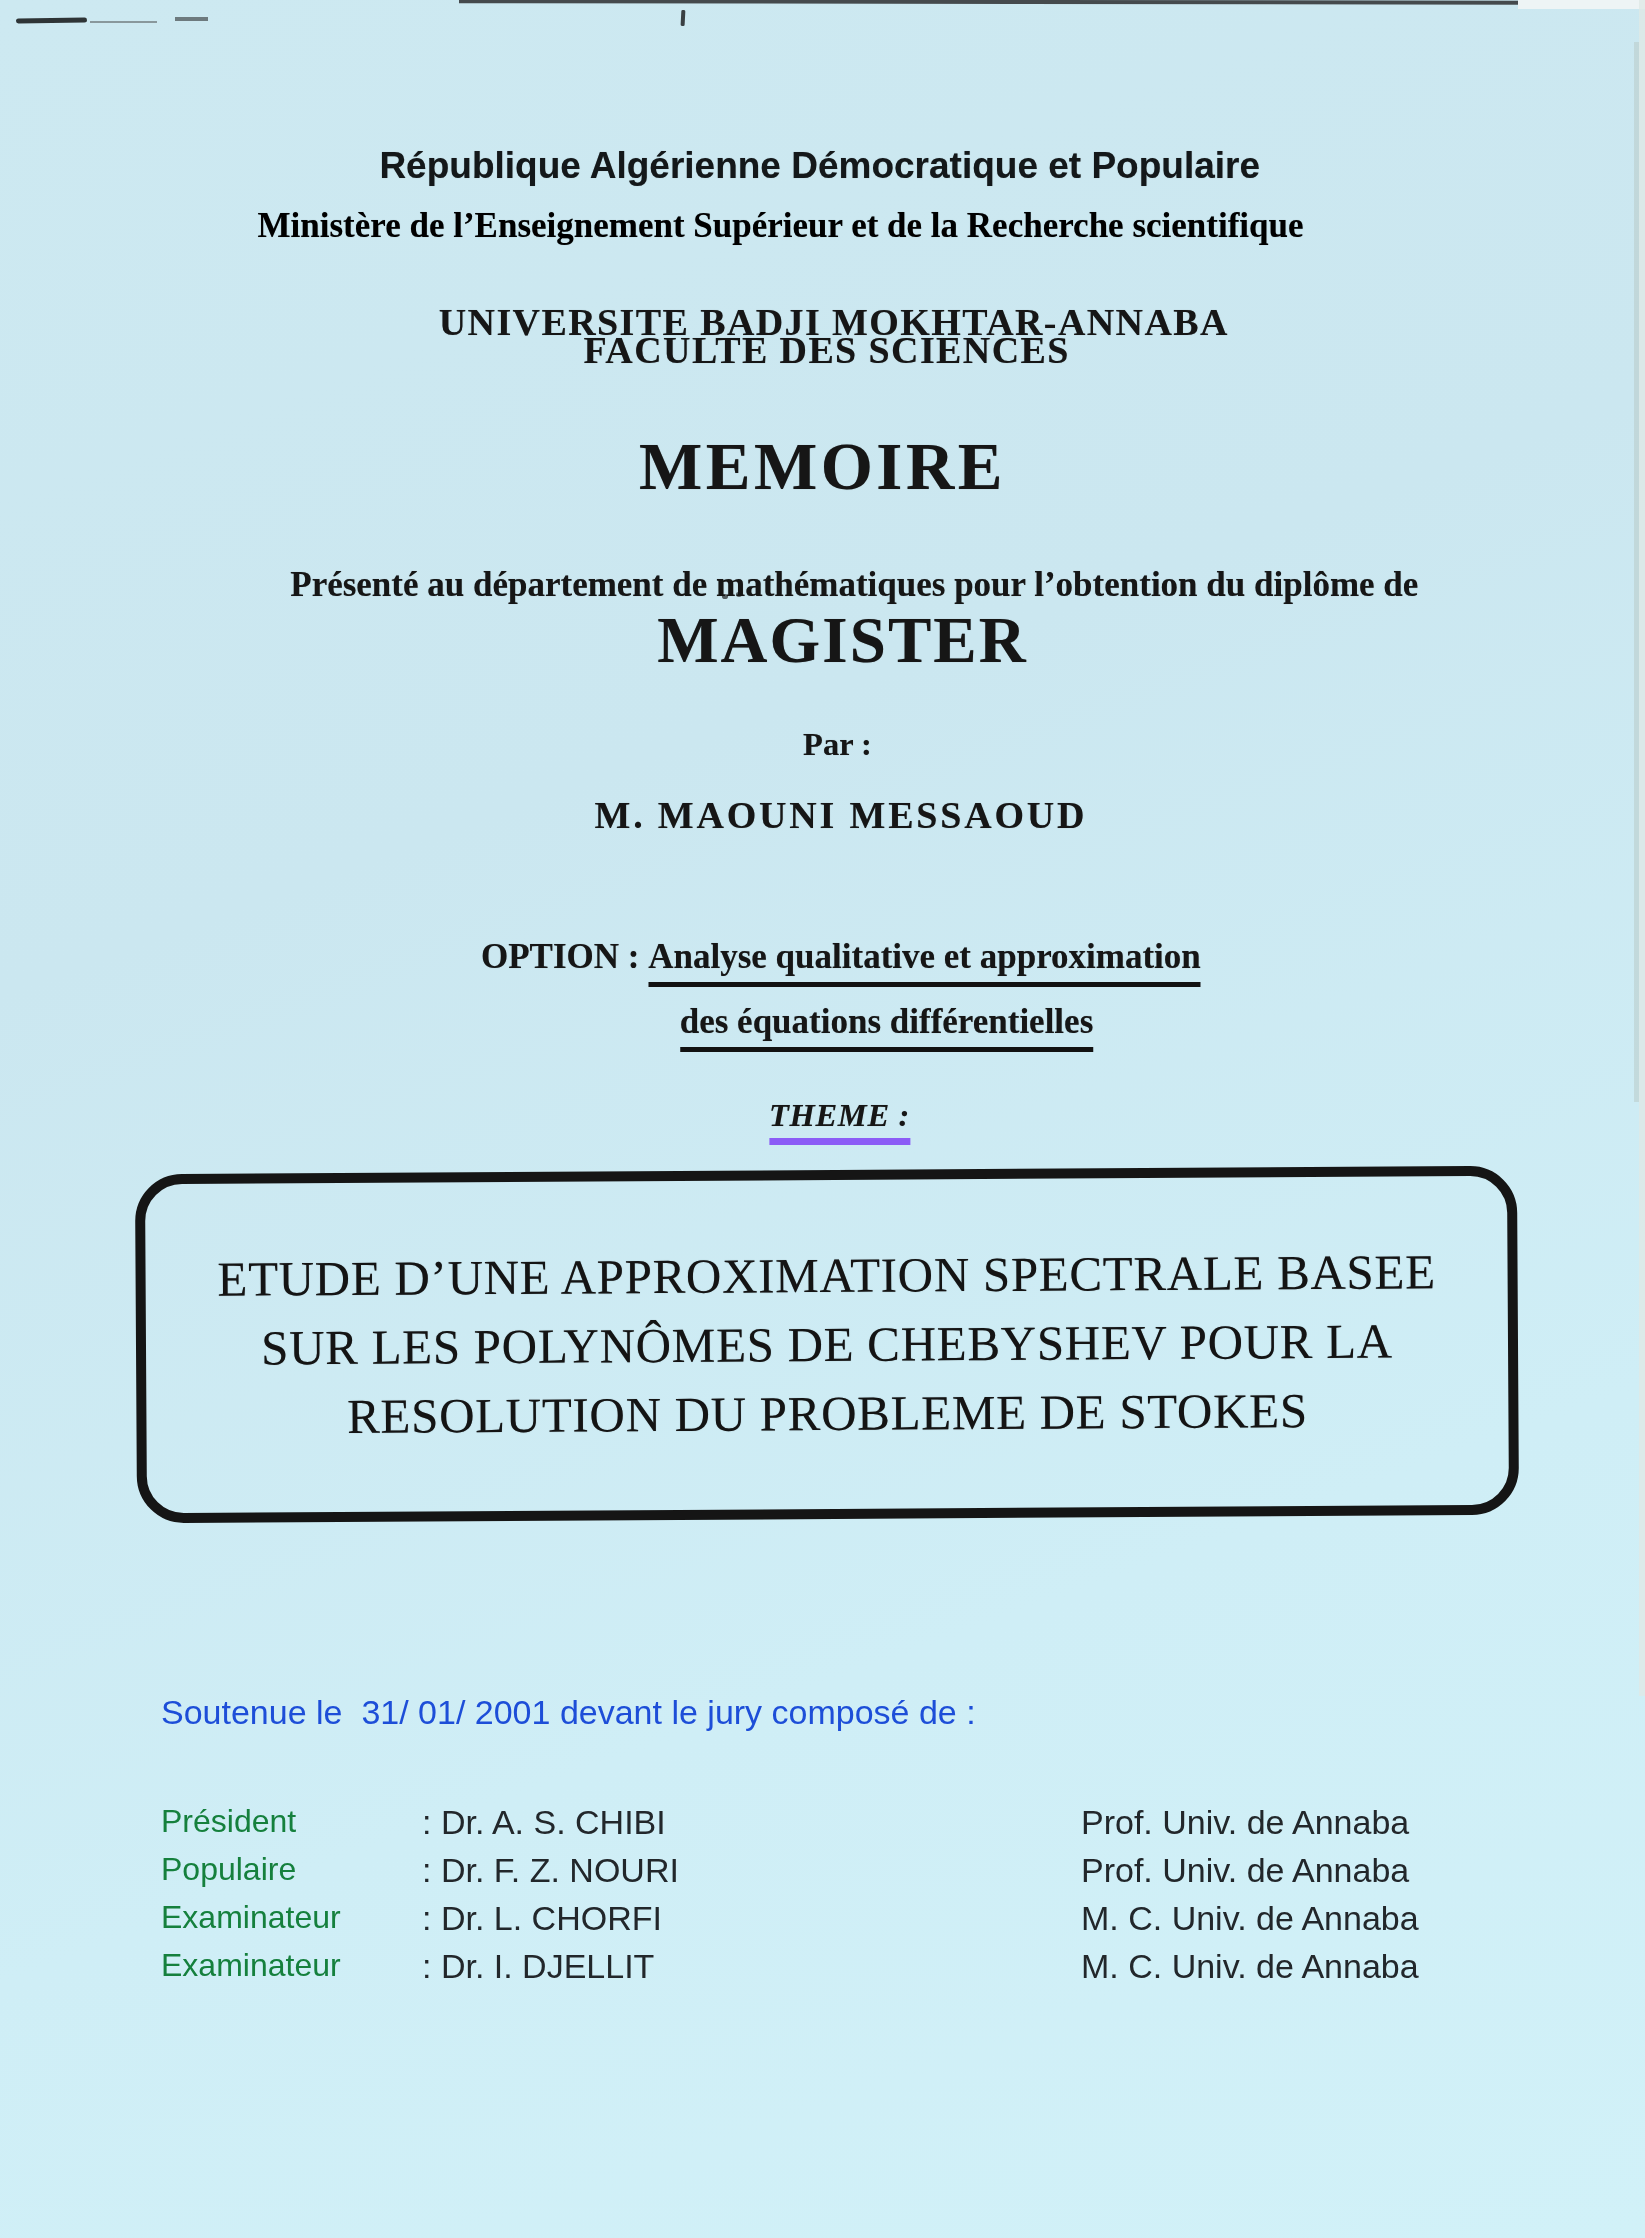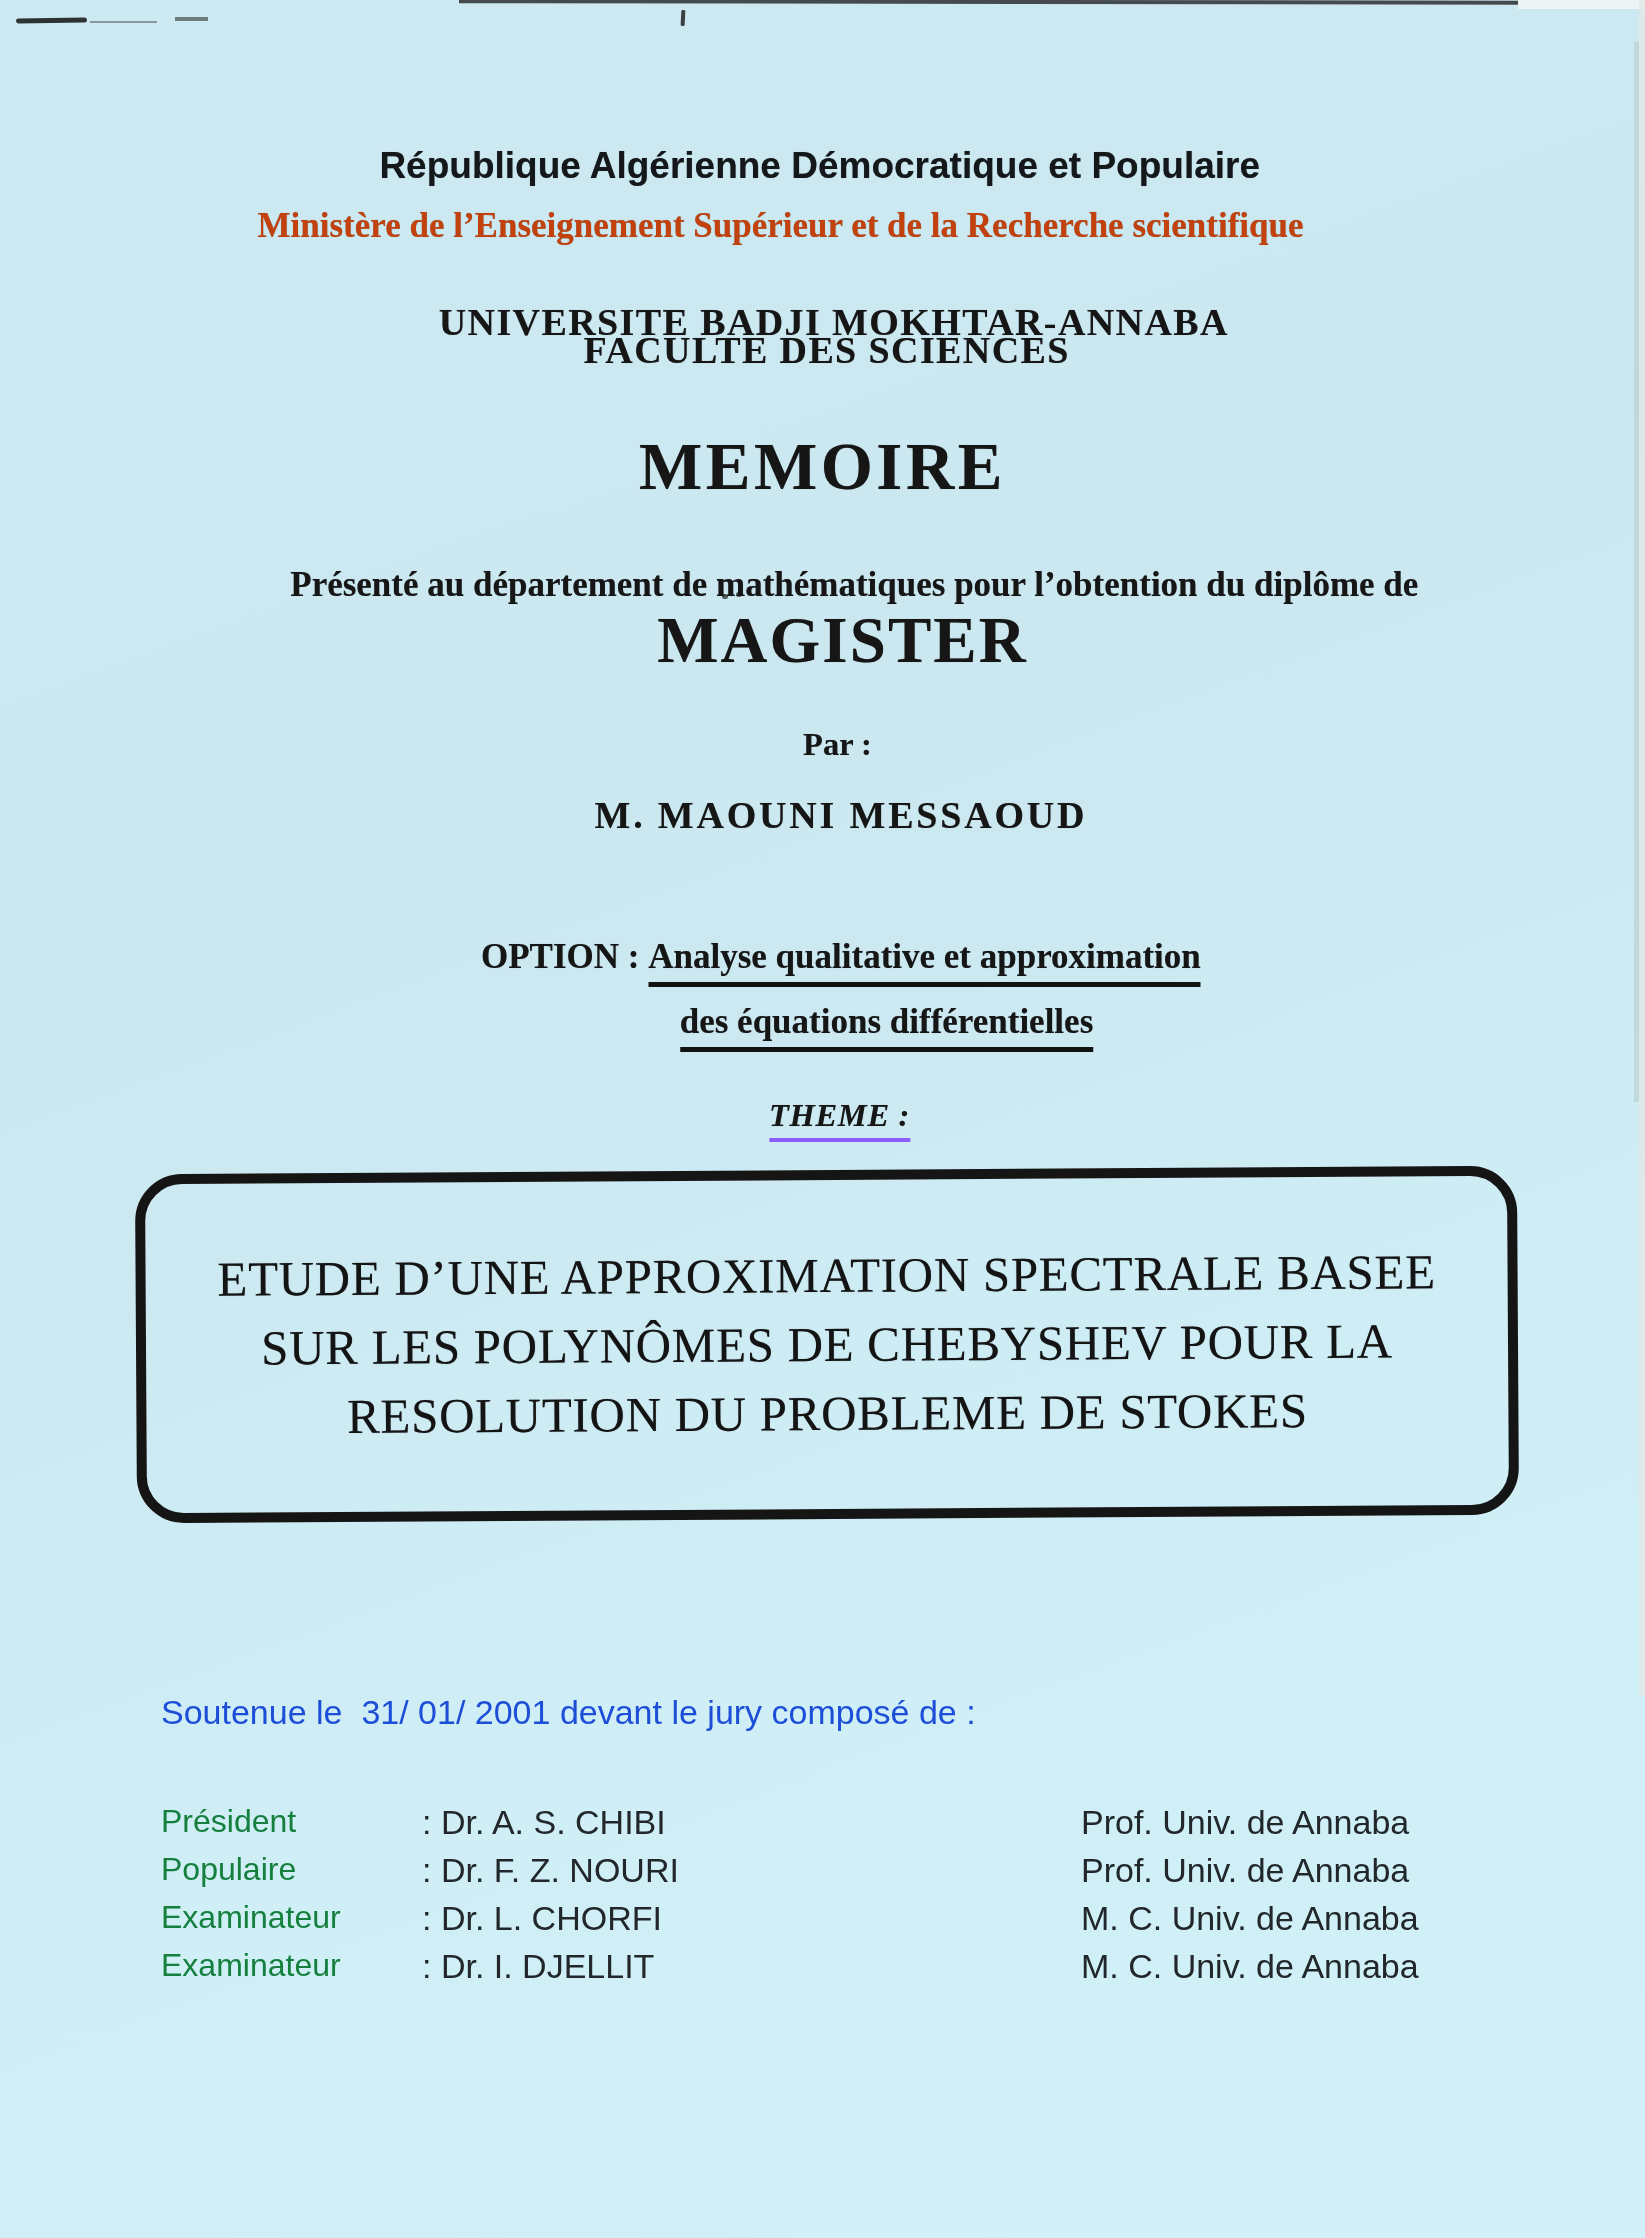--- a/index.html
+++ b/index.html
@@ -9,34 +9,34 @@
     font-family:"Liberation Serif",serif;color:#161616;
   }
   .abs{position:absolute;white-space:nowrap;}
   .ctr{left:50%;transform:translateX(calc(-50% + var(--dx,0px)));text-align:center;}
   .sans{font-family:"Liberation Sans",sans-serif;}
   .serif{font-family:"Liberation Serif",serif;}
   .b{font-weight:bold;}
   .soft{text-shadow:0 0 0.7px rgba(25,30,32,.45);}
 
   .republic{--dx:-2.8px;top:145px;font-size:37px;letter-spacing:0px;color:#14181a;}
-  .ministry{--dx:-42px;top:206px;font-size:35px;color:#c2410c;}
+  .ministry{--dx:-42px;top:206px;font-size:35px;color:#000000;}
   .university{--dx:11.3px;top:300px;font-size:38px;letter-spacing:1.4px;}
   .faculty{--dx:4.2px;top:328px;font-size:38px;letter-spacing:1.4px;}
   .memoire{--dx:0px;top:428px;font-size:67px;letter-spacing:3.5px;text-align:right;}
   .presentation{--dx:-4.2px;top:565px;font-size:35px;margin-left:36px;}
   .magister{--dx:20px;top:603px;font-size:65px;letter-spacing:2.1px;}
   .par{--dx:15px;top:726px;font-size:32.5px;}
   .author{--dx:18.4px;top:793px;font-size:38px;letter-spacing:2.8px;}
 
   .option1{--dx:18.4px;top:919px;font-size:35px;}
   .option2{--dx:64px;top:984px;font-size:35px;}
   .u{display:inline-block;border-bottom:5.7px solid #121212;padding-bottom:5px;margin-top:18px;}
   .theme{--dx:17px;top:1097px;font-size:32.5px;font-style:italic;letter-spacing:0.7px;}
-  .u2{display:inline-block;border-bottom:4px solid #8b5cf6;padding-bottom:3.5px;}
+  .u2{display:inline-block;border-bottom:7px solid #8b5cf6;padding-bottom:3.5px;}
 
   .theme-box{
     position:absolute;left:136px;top:1170px;width:1382px;height:349px;
     box-sizing:border-box;border:10px solid #151515;border-radius:47px;
     transform:rotate(-0.35deg);
     display:flex;flex-direction:column;justify-content:center;align-items:center;
   }
   .theme-box .line{
     white-space:nowrap;font-size:49px;line-height:69px;font-weight:400;
     letter-spacing:0.7px;color:#141414;text-shadow:0 0 0.7px rgba(20,20,20,.5);

